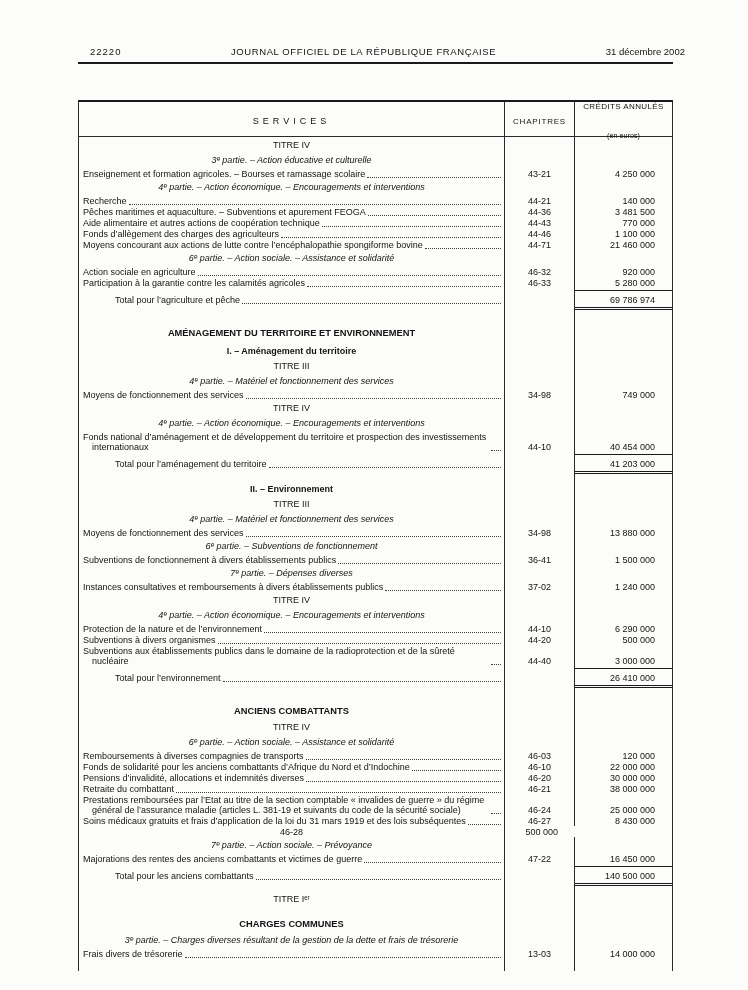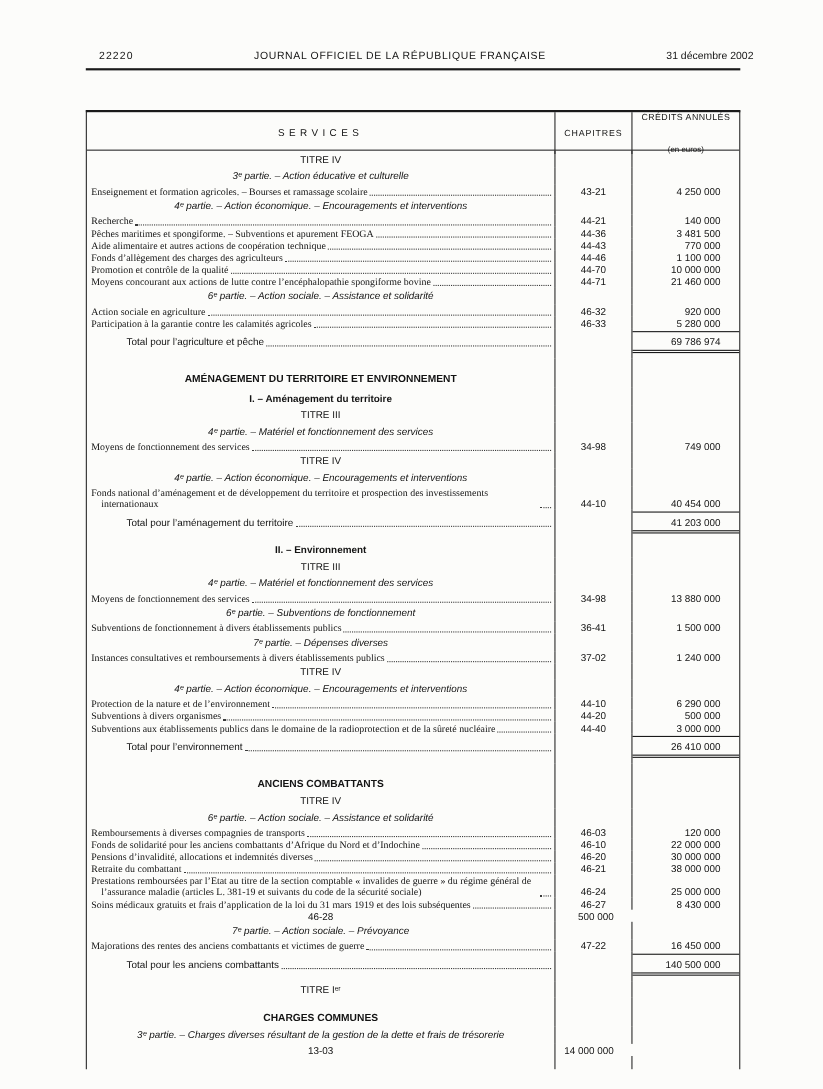--- a/index.html
+++ b/index.html
@@ -46,21 +46,21 @@
   .row .c-svc { padding: 1px 2px 0 4px; }
   .row .c-chap { display: flex; align-items: flex-end; justify-content: center; padding: 1px 0 0; }
   .row .c-amt { display: flex; align-items: flex-end; justify-content: flex-end; padding: 1px 17px 0 0; }
   
   .titre .c-svc { text-align: center; padding: 3px 0 2px; }
   .partie .c-svc { text-align: center; font-style: italic; padding: 3px 0 3px; }
   .ministry .c-svc { text-align: center; font-weight: 700; font-size: 9.3px; padding: 13px 40px 3px; }
   .section .c-svc { text-align: center; font-weight: 700; padding: 5px 0 2px; }
   
   .item .c-svc { display: flex; align-items: flex-end; }
-  .item .lbl { flex: 0 1 auto; padding-left: 9px; text-indent: -9px; font-family: Liberation Serif, serif; }
+  .item .lbl { flex: 0 1 auto; padding-left: 9px; text-indent: -9px; }
   .dots { flex: 1 1 10px; min-width: 10px; border-bottom: 1px dotted #3a3a3a; margin: 0 1px 1.5px 2px; }
   
   .total .c-svc { display: flex; align-items: flex-end; padding: 7px 2px 10px 36px; }
   .total .c-amt { display: block; padding: 0; }
   .total .amt-box {
     margin-top: 2px;
     border-top: 1px solid #1a1a1a;
     border-bottom: 3px double #1a1a1a;
     padding: 4px 17px 2px 0;
     text-align: right;
@@ -113,49 +113,41 @@
       <div class="grid-row row item">
     <div class="c-svc">
       <span class="lbl">Recherche</span>
       <span class="dots"></span>
     </div>
     <div class="c-chap">44-21</div>
     <div class="c-amt">140 000</div>
   </div>
       <div class="grid-row row item">
     <div class="c-svc">
-      <span class="lbl">Pêches maritimes et spongiforme. – Subventions et apurement FEOGA</span>
+      <span class="lbl">Pêches maritimes et aquaculture. – Subventions et apurement FEOGA</span>
       <span class="dots"></span>
     </div>
     <div class="c-chap">44-36</div>
     <div class="c-amt">3 481 500</div>
   </div>
       <div class="grid-row row item">
     <div class="c-svc">
       <span class="lbl">Aide alimentaire et autres actions de coopération technique</span>
       <span class="dots"></span>
     </div>
     <div class="c-chap">44-43</div>
     <div class="c-amt">770 000</div>
   </div>
       <div class="grid-row row item">
     <div class="c-svc">
       <span class="lbl">Fonds d’allègement des charges des agriculteurs</span>
       <span class="dots"></span>
     </div>
     <div class="c-chap">44-46</div>
     <div class="c-amt">1 100 000</div>
-  </div>
-      <div class="grid-row row item">
-    <div class="c-svc">
-      <span class="lbl">Promotion et contrôle de la qualité</span>
-      <span class="dots"></span>
-    </div>
-    <div class="c-chap">44-70</div>
-    <div class="c-amt">10 000 000</div>
   </div>
       <div class="grid-row row item">
     <div class="c-svc">
       <span class="lbl">Moyens concourant aux actions de lutte contre l’encéphalopathie spongiforme bovine</span>
       <span class="dots"></span>
     </div>
     <div class="c-chap">44-71</div>
     <div class="c-amt">21 460 000</div>
   </div>
       <div class="grid-row row partie">
@@ -437,20 +429,24 @@
     <div class="c-svc"><span>CHARGES COMMUNES</span></div>
     <div class="c-chap"></div>
     <div class="c-amt"></div>
   </div>
       <div class="grid-row row partie">
     <div class="c-svc"><span>3ᵉ partie. – Charges diverses résultant de la gestion de la dette et frais de trésorerie</span></div>
     <div class="c-chap"></div>
     <div class="c-amt"></div>
   </div>
       <div class="grid-row row item">
+    <div class="c-svc">
+      <span class="lbl">Frais divers de trésorerie</span>
+      <span class="dots"></span>
+    </div>
     <div class="c-chap">13-03</div>
     <div class="c-amt">14 000 000</div>
   </div>
     </div>
   <div class="grid-row filler">
     <div class="c-svc"></div>
       <div class="c-chap"></div>
       <div></div>
   </div>
 </div>

